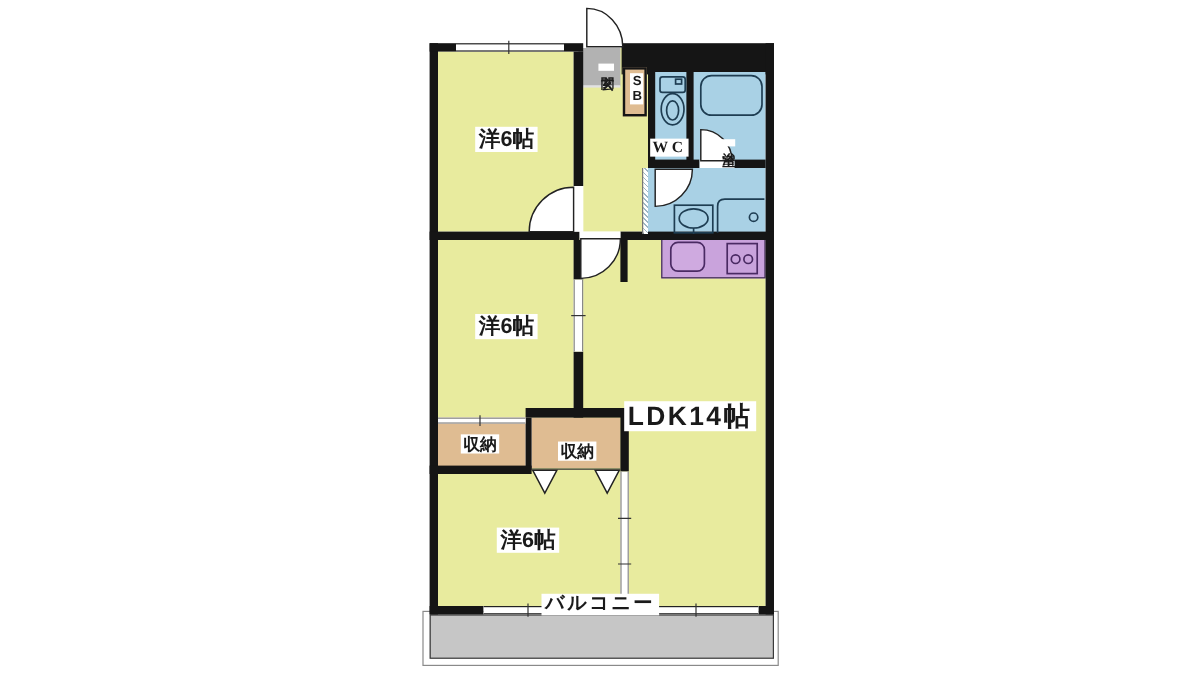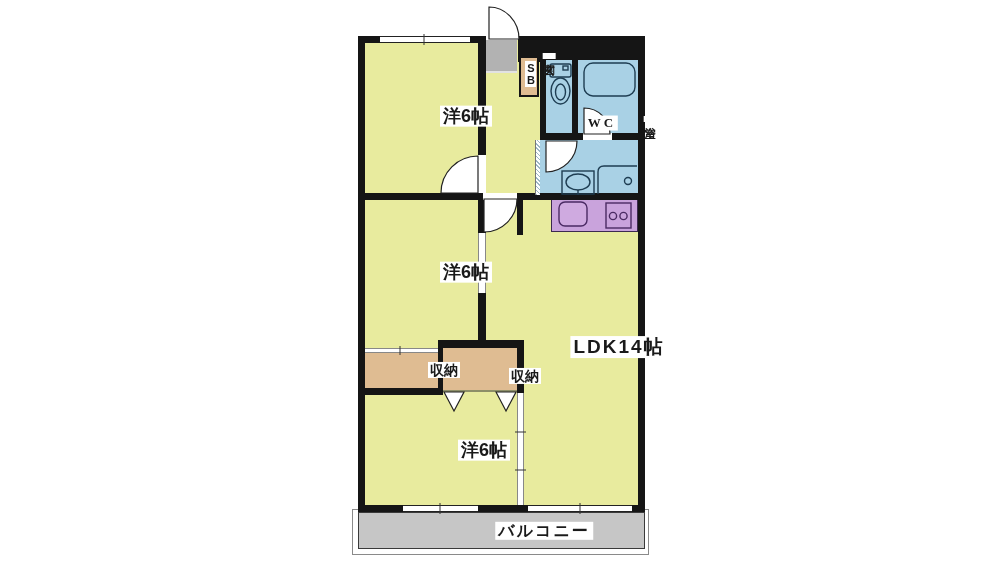--- a/index.html
+++ b/index.html
@@ -17,23 +17,23 @@
   
   .w{background:var(--wall,#151515);}
   .win{background:#fff;border-top:1.5px solid #222;border-bottom:1.5px solid #222;}
   .gap{background:#fff;}
   .slider-v{background:#fff;border-left:1px solid #888;border-right:1px solid #888;}
   .slider-h{background:#fff;border-top:1px solid #888;border-bottom:1px solid #888;}
   .hatch{background:repeating-linear-gradient(45deg,#9db7c4 0 1px,#ffffff 1px 3px);border-left:1px solid #777;}
   .step{background:#e2e2e2;}
   
   .lbl{position:absolute;transform:translate(-50%,-50%);background:var(--label-background,#fff);
-       padding:0 3px;white-space:nowrap;font-weight:600;line-height:1.15;text-align:right;margin-left:44px;}
+       padding:0 3px;white-space:nowrap;font-weight:600;line-height:1.15;text-align:right;}
   .lbl-room{font-size:18px;}
-  .lbl-ldk{font-size:19px;letter-spacing:2px;}
+  .lbl-ldk{font-size:22px;letter-spacing:2px;}
   .lbl-storage{font-size:14px;padding:0 2px;}
   .lbl-balcony{font-size:16px;letter-spacing:2px;}
   .lbl-wc{font-size:13px;font-weight:700;letter-spacing:3px;padding:0 2px;}
   .vtext{writing-mode:vertical-rl;text-orientation:upright;font-size:11px;letter-spacing:1px;padding:2px 0;}
   .sb-box{background:var(--storage-floor,#dfbc92);border:2px solid #151515;}
   .sb-lbl{position:absolute;left:4px;top:3px;background:#fff;font-size:11px;font-weight:700;
           writing-mode:vertical-rl;text-orientation:upright;padding:1px 0;line-height:1;}
   svg.overlay{position:absolute;left:0;top:0;pointer-events:none;}
   svg .fixture{stroke:#1e3d52;stroke-width:1.4;fill:none;}
   svg .door{fill:#ffffff;stroke:#222;stroke-width:1.2;}
@@ -143,18 +143,18 @@
       <circle cx="623.5" cy="216" r="3.6"></circle>
     </g>
   </svg>
 
   <div class="lbl lbl-room" style="left:422px;top:116px;">洋6帖</div>
   <div class="lbl lbl-room" style="left:422px;top:272px;">洋6帖</div>
   <div class="lbl lbl-room" style="left:440px;top:450px;">洋6帖</div>
   <div class="lbl lbl-ldk" style="left:575px;top:347px;">LDK14帖</div>
   <div class="lbl lbl-storage" style="left:400px;top:370px;">収納</div>
   <div class="lbl lbl-storage" style="left:481px;top:376px;">収納</div>
-  <div class="lbl lbl-balcony" style="left:500px;top:531px;">バルコニー</div>
+  <div class="lbl lbl-balcony" style="left:500px;top:504px;">バルコニー</div>
   <div class="lbl lbl-wc" style="left:558px;top:123px;font-family:Liberation Serif, serif;">WC</div>
   <div class="lbl vtext" style="left:505px;top:56px;">玄関</div>
   <div class="lbl vtext" style="left:606px;top:119px;">浴室</div>
 
 </div>
 
 </body></html>

